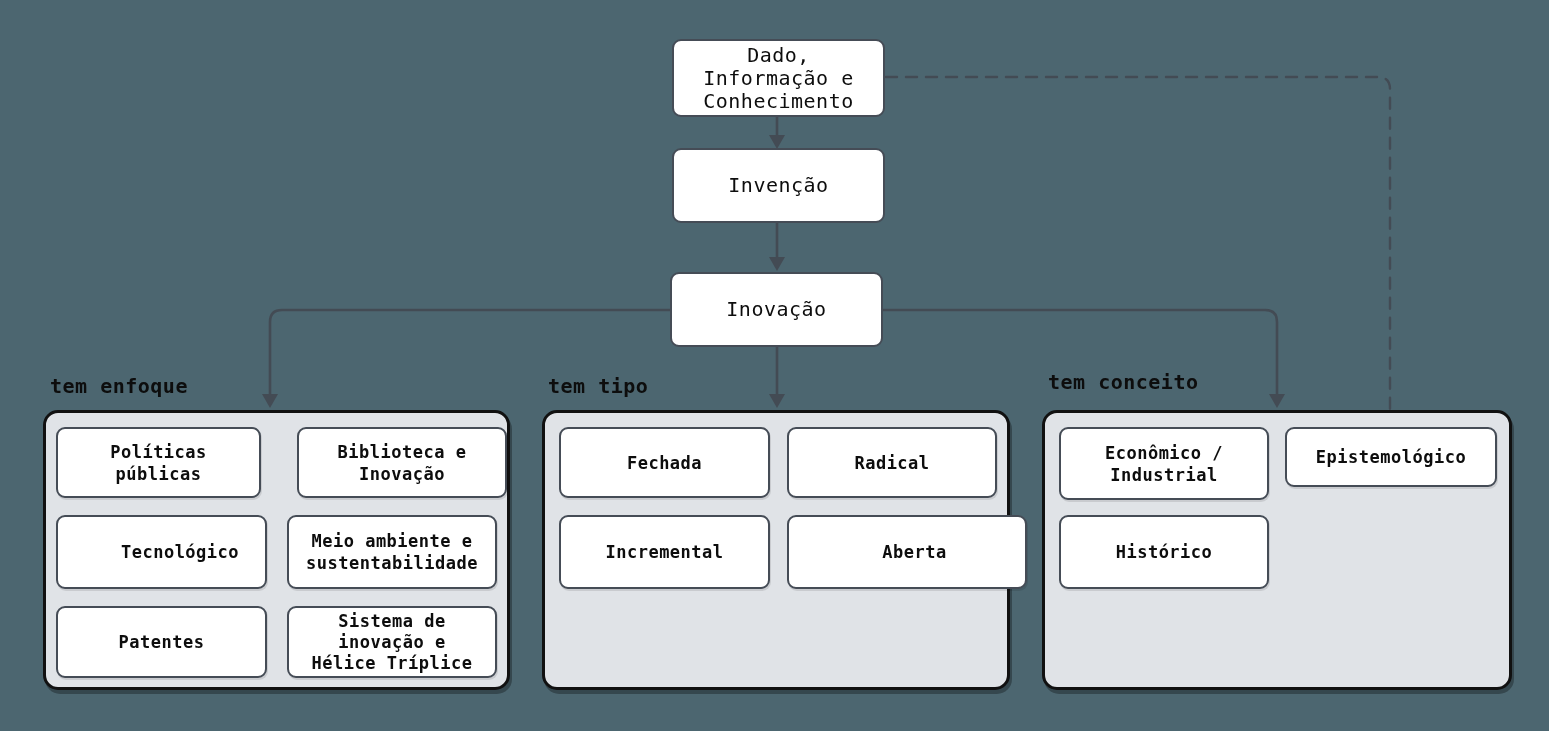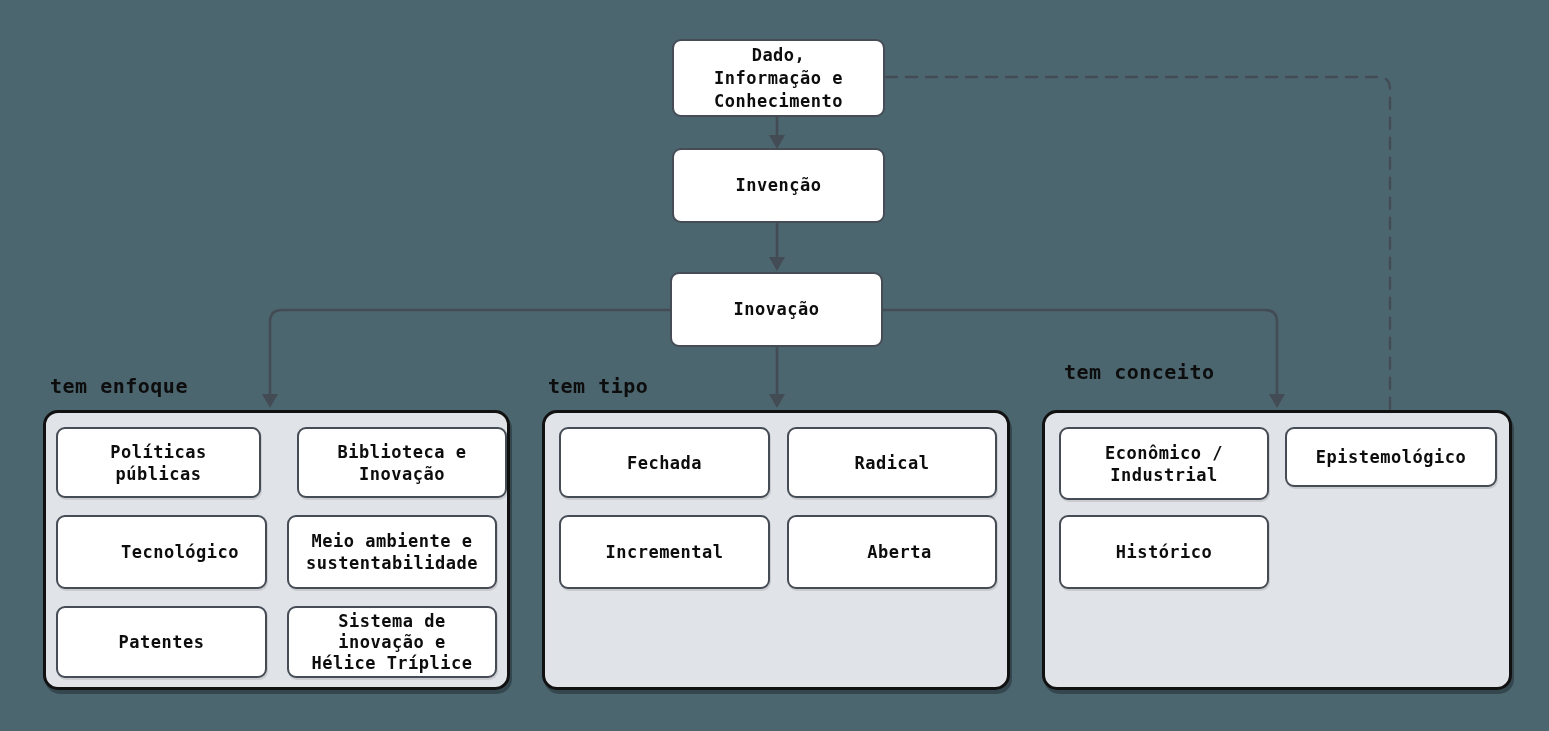--- a/index.html
+++ b/index.html
@@ -42,22 +42,22 @@
   .arrowhead { fill: var(--edge); stroke: none; }
   .node {
     position: absolute;
     background: var(--node-fill);
     border: 2.4px solid var(--node-border);
     border-radius: 9px;
     display: flex;
     align-items: center;
     justify-content: center;
     text-align: center;
-    font-weight: bold;
-    font-size: 17px;
+    font-weight: normal;
+    font-size: 20px;
     line-height: 23px;
     letter-spacing: 0.5px;
     white-space: pre-line;
   }
   .group-label {
     position: absolute;
     font-weight: bold;
     font-size: 20px;
     letter-spacing: 0.5px;
     color: var(--text);
@@ -133,24 +133,24 @@
     <div class="item" style="left:241px; top:193px; width:210px; height:72px; line-height:21px;">Sistema de
 inovação e
 Hélice Tríplice</div>
   </div>
 
   <div class="group-label" style="left:548px; top:374px;">tem tipo</div>
   <div class="group" style="left:542px; width:468px;">
     <div class="item" style="left:14px; top:14px; width:211px; height:71px;">Fechada</div>
     <div class="item" style="left:242px; top:14px; width:210px; height:71px;">Radical</div>
     <div class="item" style="left:14px; top:102px; width:211px; height:74px;">Incremental</div>
-    <div class="item" style="left:242px; top:102px; width:210px; height:74px;padding-left:15px;">Aberta</div>
+    <div class="item" style="left:242px; top:102px; width:240px; height:74px;padding-left:15px;">Aberta</div>
   </div>
 
-  <div class="group-label" style="left:1048px; top:360px;margin-left:16px;">tem conceito</div>
+  <div class="group-label" style="left:1048px; top:370px;">tem conceito</div>
   <div class="group" style="left:1042px; width:470px;">
     <div class="item" style="left:14px; top:14px; width:210px; height:73px;">Econômico /
 Industrial</div>
     <div class="item" style="left:240px; top:14px; width:212px; height:60px;">Epistemológico</div>
     <div class="item" style="left:14px; top:102px; width:210px; height:74px;">Histórico</div>
   </div>
 
 </div>
 
 </body></html>

